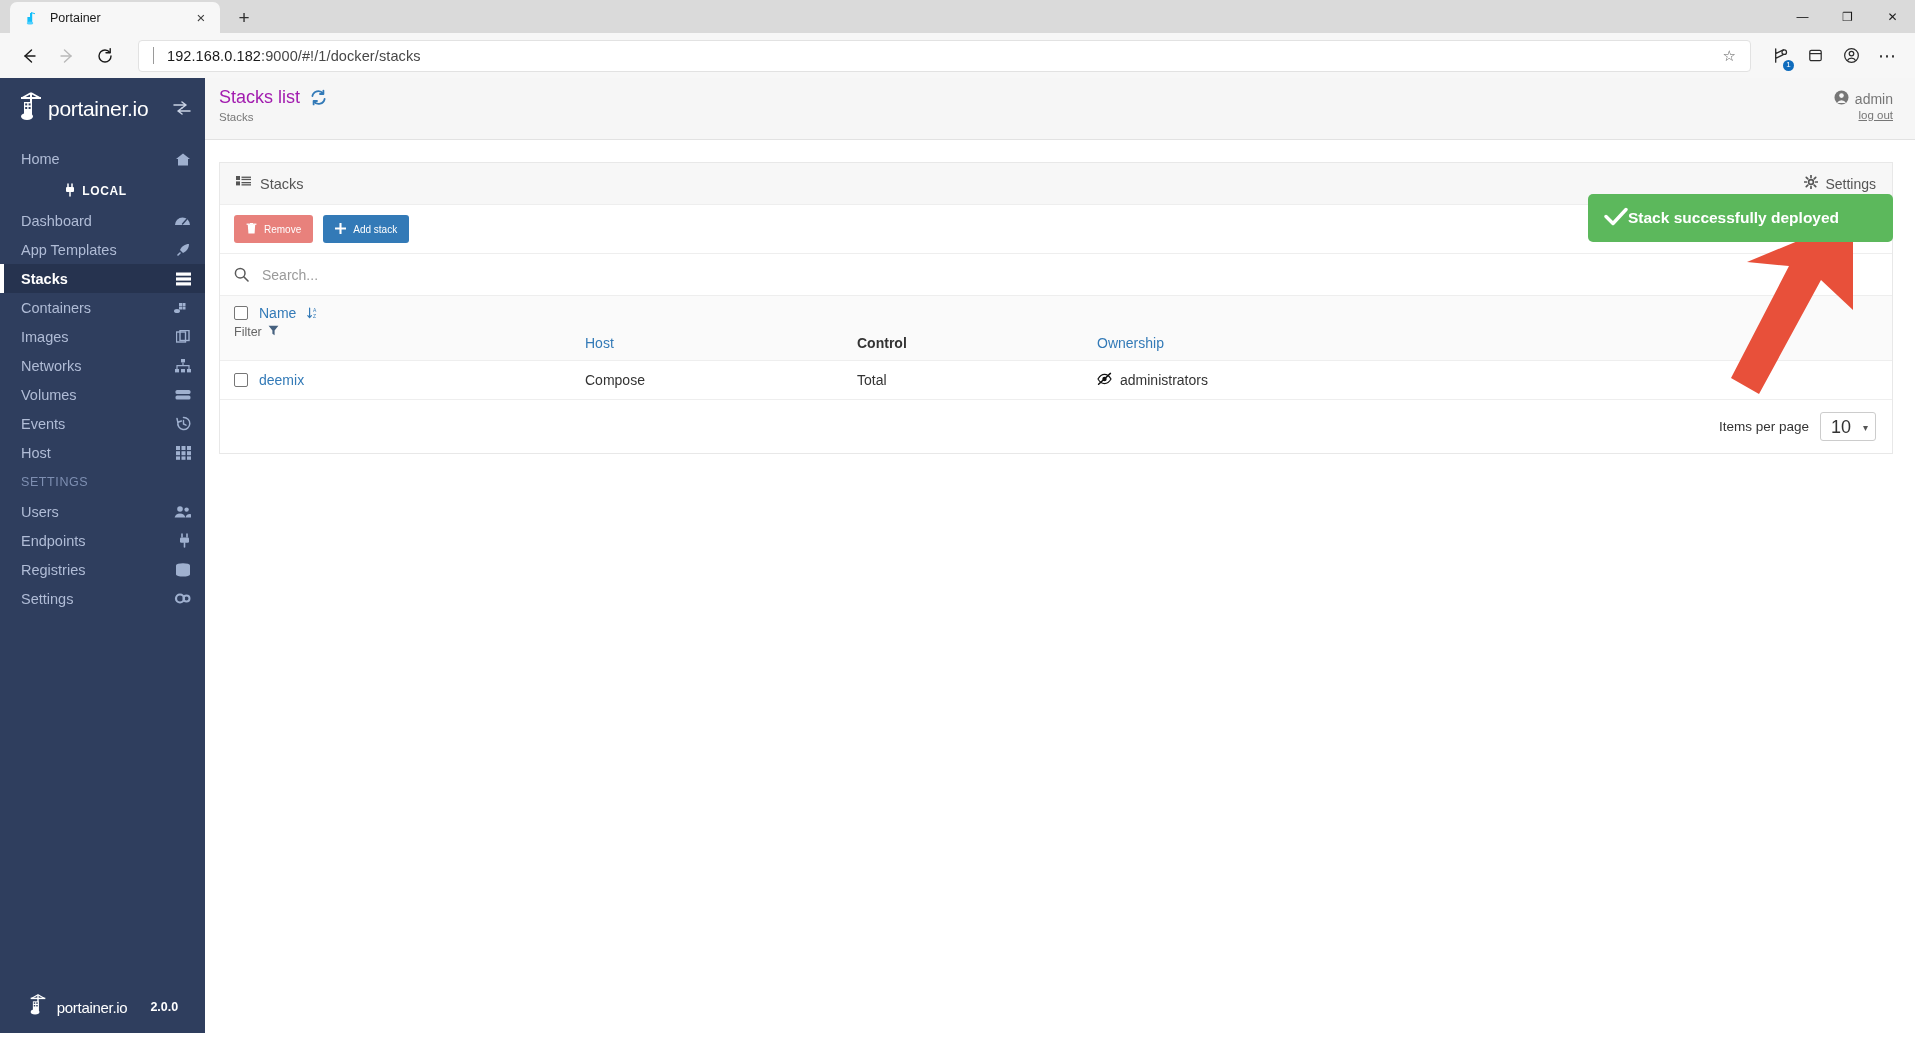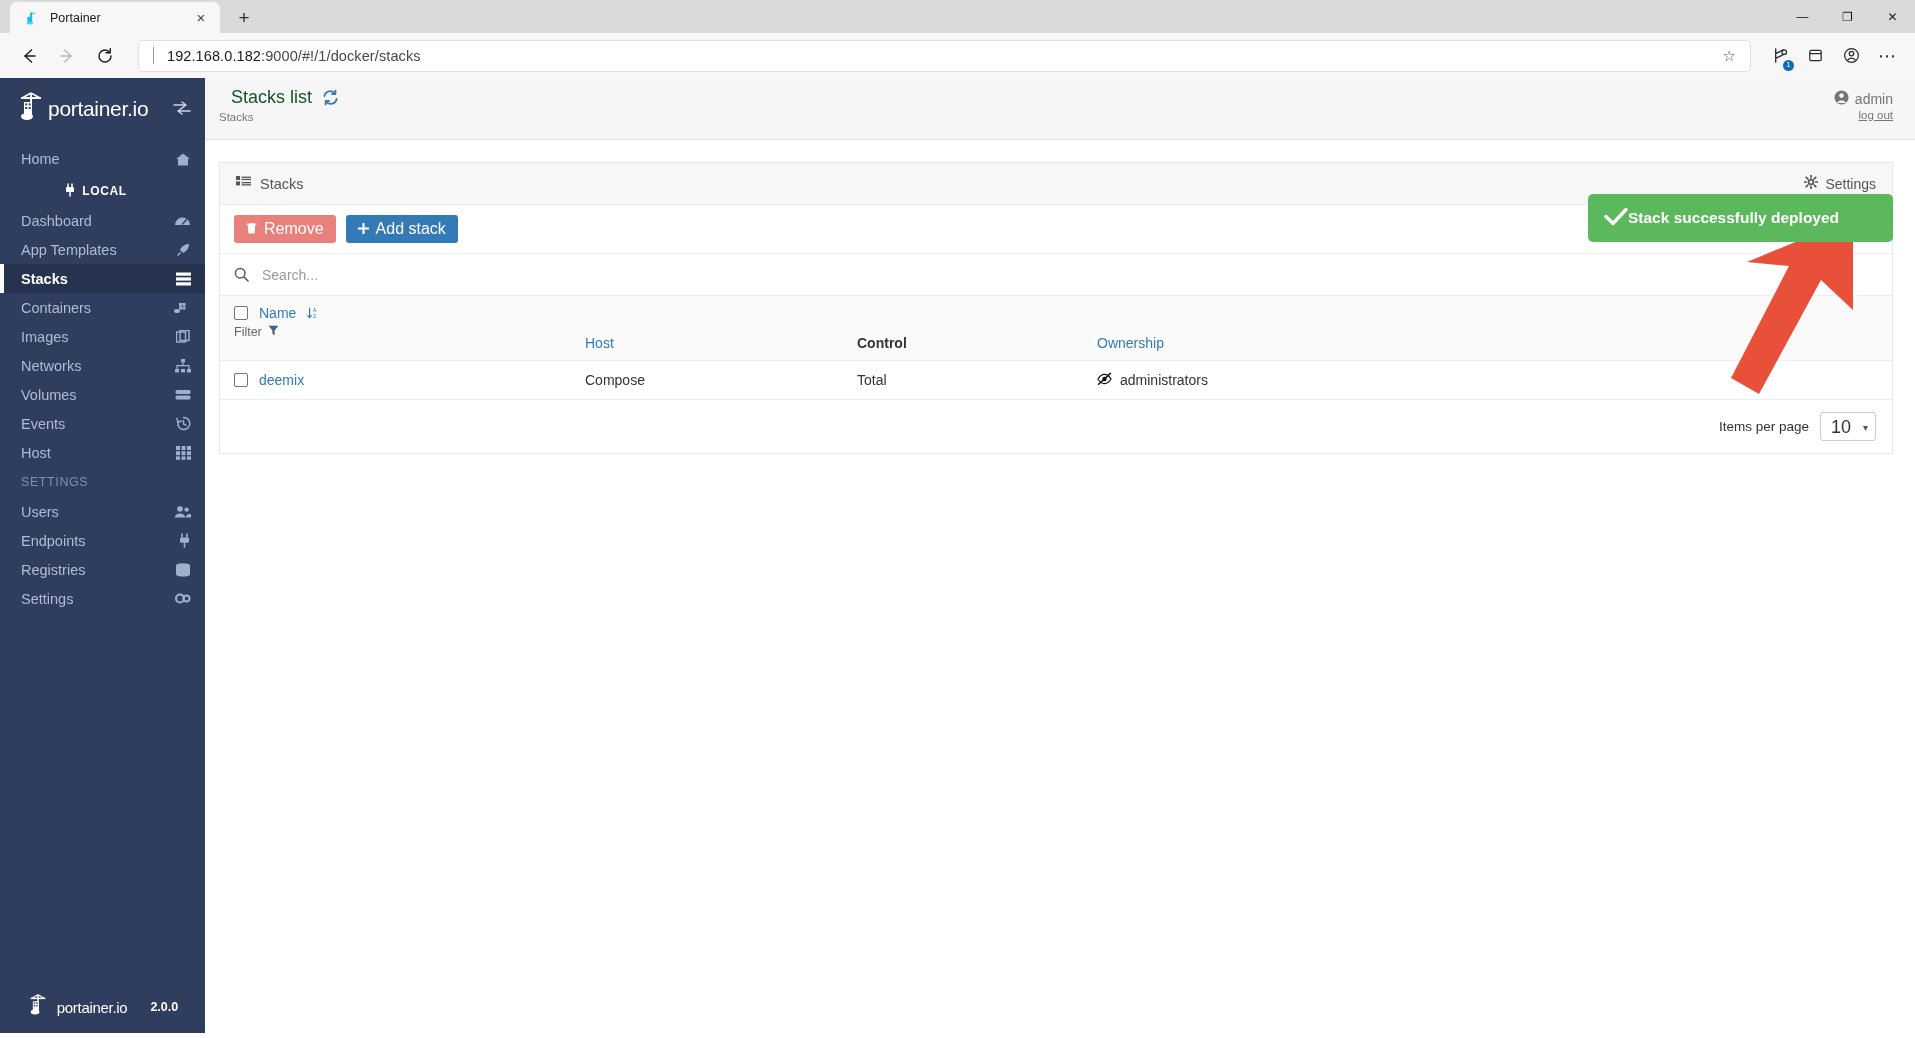--- a/index.html
+++ b/index.html
@@ -136,22 +136,22 @@
   }
 
   
   .main { flex: 1; background: #ffffff; position: relative; min-width: 0; }
   .page-head {
     height: 62px; background: #f6f6f6; border-bottom: 1px solid #e2e2e2;
     padding: 10px 22px 0 14px; display: flex; align-items: flex-start;
   }
   .page-head-left { padding-left: 0; }
   .page-title {
-    font-size: 18px; color: #14532d; display: flex;
-    align-items: center; gap: 10px; line-height: 1.1; margin-left: 12px;
+    font-size: 18px; color: #a21caf; display: flex;
+    align-items: center; gap: 10px; line-height: 1.1;
   }
   .refresh-icon { color: #337ab7; font-size: 16px; display: flex; }
   .breadcrumb { font-size: 11.5px; color: #777777; margin-top: 3px; }
   .user-area {
     margin-left: auto; text-align: right; color: #767676; font-size: 14px;
     padding-top: 2px;
   }
   .user-line { display: flex; align-items: center; gap: 6px; justify-content: flex-end; }
   .user-name { color: #767676; }
   .logout {
@@ -171,21 +171,21 @@
     margin-left: auto; display: flex; align-items: center; gap: 7px;
     color: #555555; font-size: 14px;
   }
   .actionbar {
     padding: 10px 14px; display: flex; gap: 10px;
     border-bottom: 1px solid #eeeeee;
   }
   .btn {
     height: 28px; border-radius: 3px; border: none;
     display: inline-flex; align-items: center; gap: 7px;
-    padding: 0 12px; font-size: 16px; color: #ffffff;
+    padding: 0 12px; font-size: 10px; color: #ffffff;
     font-family: "Liberation Sans", sans-serif;
   }
   .btn-danger { background: #e8817c; }
   .btn-primary { background: #337ab7; }
   .searchbar {
     height: 42px; display: flex; align-items: center; gap: 11px;
     padding: 0 14px; border-bottom: 1px solid #eeeeee;
   }
   .search-ico { color: #5a5a5a; font-size: 14px; display: flex; }
   .search-input {

